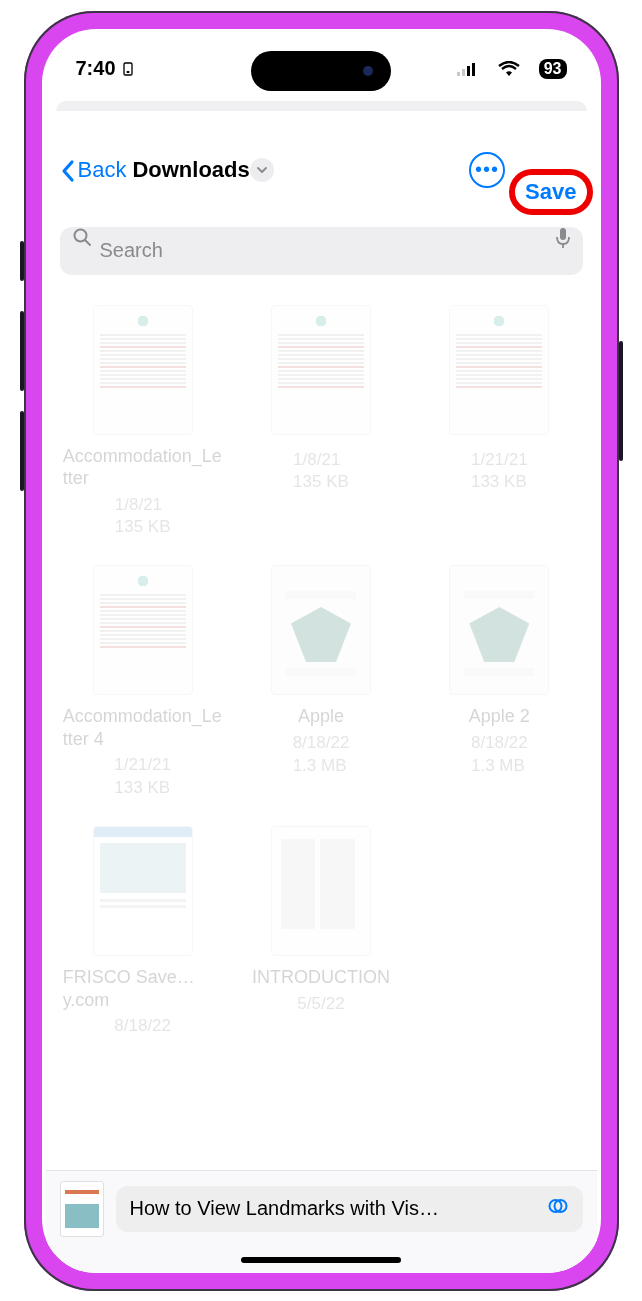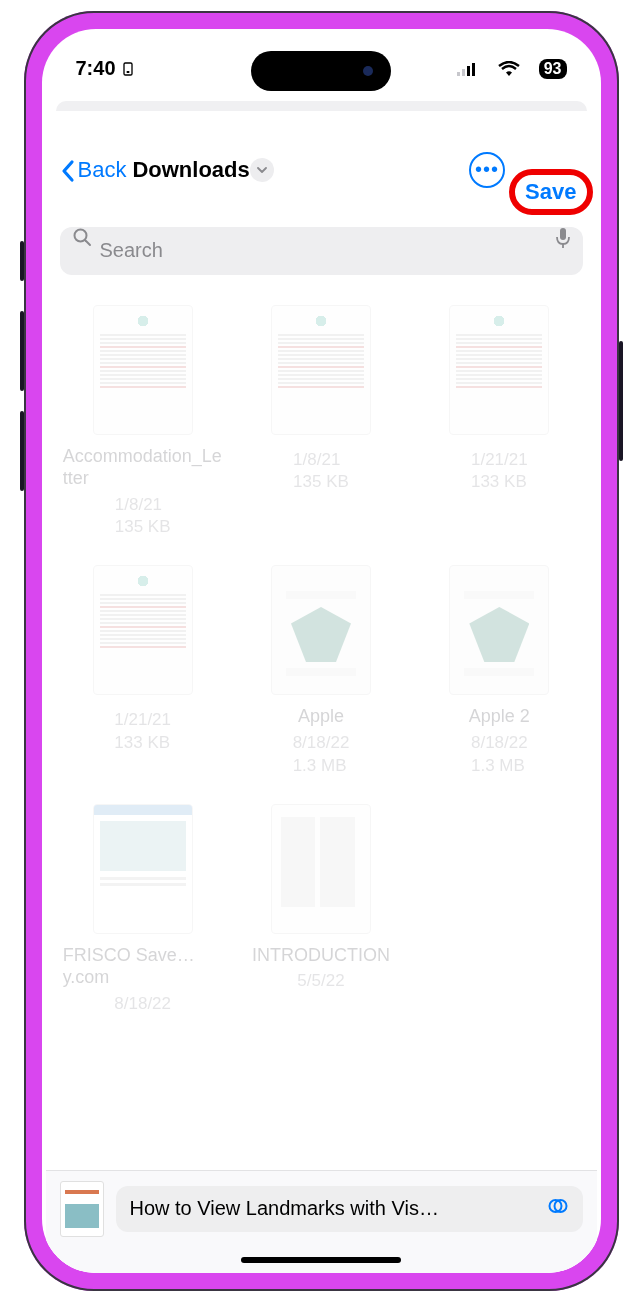--- a/index.html
+++ b/index.html
@@ -480,20 +480,21 @@
                 <div class="line"></div>
                 <div class="line"></div>
                 <div class="line"></div>
                 <div class="line red"></div>
                 <div class="line"></div>
                 <div class="line"></div>
                 <div class="line"></div>
                 <div class="line"></div>
                 <div class="line red"></div>
               </div>
+              <div class="file-name">Accommodation_Letter 4</div>
               <div class="file-meta">1/21/21<br>133 KB</div>
             </div>
             <div class="file-item">
               <div class="thumb thumb-apple">
                 <div class="bar"></div>
                 <div class="shape"></div>
                 <div class="bar"></div>
               </div>
               <div class="file-name">Apple</div>
               <div class="file-meta">8/18/22<br>1.3 MB</div>

